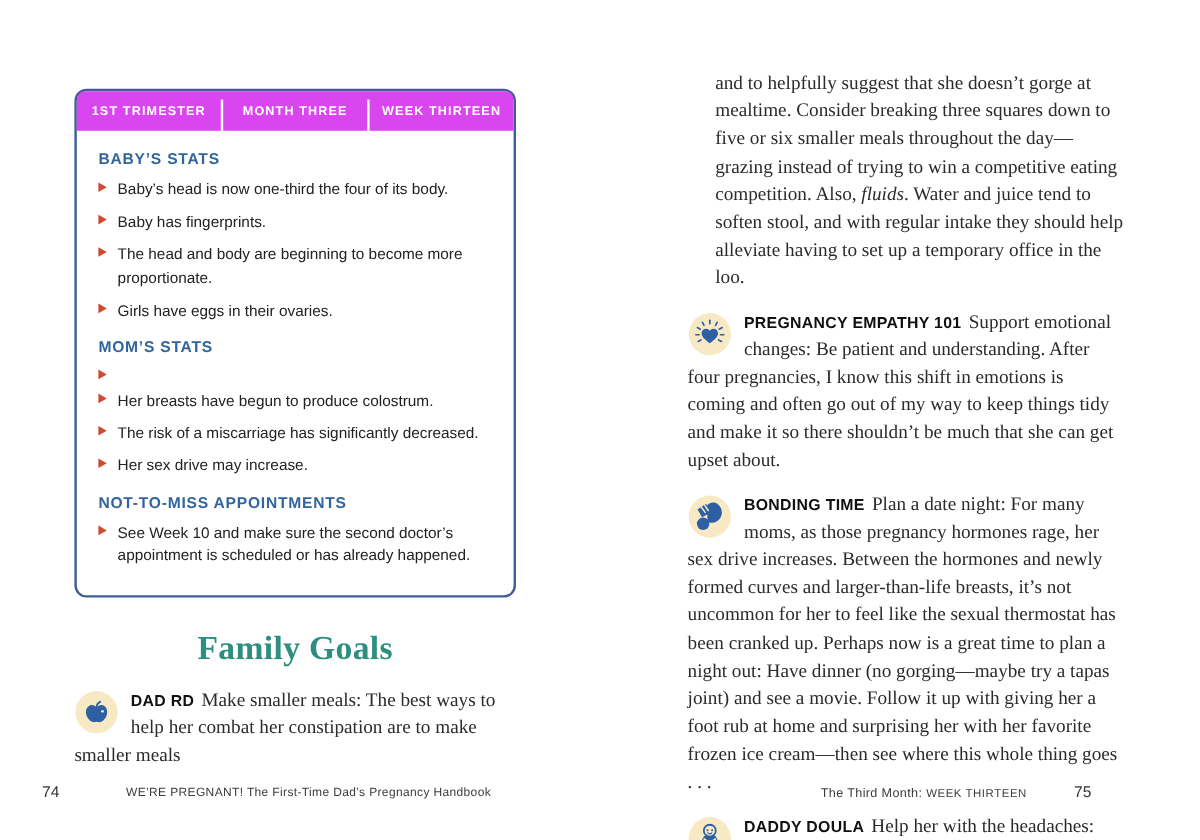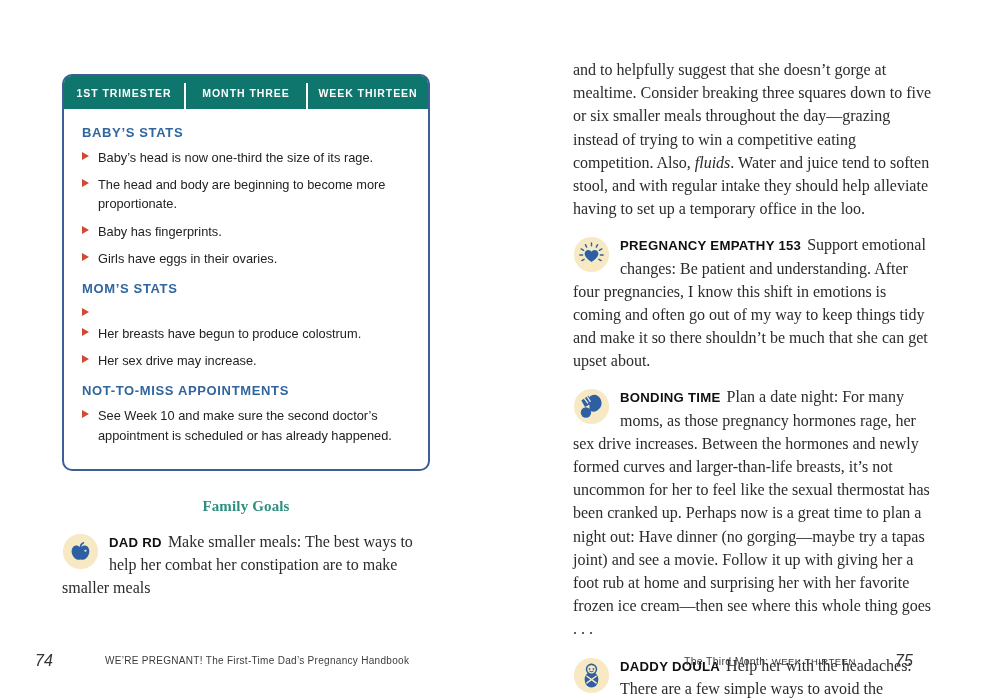--- a/index.html
+++ b/index.html
@@ -3,52 +3,52 @@
 <meta charset="utf-8">
 <style>
   html,body{margin:0;padding:0;width:1000px;height:700px;background:#ffffff;overflow:hidden;}
   body{font-family:"Liberation Serif","DejaVu Serif",serif;color:#2b2b2b;position:relative;}
 
   .spread{position:relative;width:1000px;height:700px;}
 
   
   .left-col{position:absolute;left:62px;top:74px;width:368px;}
   .stats-box{border:2px solid #3e5e96;border-radius:10px;background:#fff;}
-  .tab-bar{display:flex;align-items:center;height:33px;background:#0f766e;border-radius:7px 7px 0 0;}
+  .tab-bar{display:flex;align-items:center;height:33px;background:#d946ef;border-radius:7px 7px 0 0;}
   .tab{flex:1;text-align:center;color:#fff;font-family:"Liberation Sans","DejaVu Sans",sans-serif;
        font-weight:700;font-size:10.5px;letter-spacing:.09em;white-space:nowrap;}
   .tab-sep{width:2px;height:26px;background:#fff;align-self:flex-end;}
   .box-body{padding:12px 28px 16px 18px;}
   .sec-head{margin:13px 0 4px 0;color:#31659e;font-family:"Liberation Sans","DejaVu Sans",sans-serif;
             font-weight:700;font-size:13px;letter-spacing:.05em;}
   .sec-head.first{margin-top:4px;}
   ul.stats{list-style:none;margin:0;padding:0;}
   ul.stats li{display:flex;gap:9px;margin:8px 0;font-family:"Liberation Sans","DejaVu Sans",sans-serif;
               font-size:12.8px;line-height:1.5;color:#222;}
   .tri{flex:none;width:0;height:0;border-left:7px solid #cf4a32;border-top:4.5px solid transparent;
        border-bottom:4.5px solid transparent;margin-top:4px;}
 
   .body-text{margin:20px 0 0 0;font-size:16px;line-height:1.45;color:#2b2b2b;}
-  .family-goals{margin:27px 0 15px 0;text-align:center;color:#2e8f80;font-size:15px;font-weight:700;
+  .family-goals{margin:27px 0 15px 0;text-align:center;color:#2e8f80;font-size:28px;font-weight:700;
                 letter-spacing:.01em;font-family:"Liberation Serif","DejaVu Serif",serif;}
 
   .tip{font-size:16px;line-height:1.45;color:#2b2b2b;margin-top:12px;overflow:visible;}
   .tip::after{content:"";display:block;clear:both;}
   .tip-icon{float:left;width:37px;height:37px;margin:3px 10px 4px 0;}
   .tip-label{font-family:"Liberation Sans","DejaVu Sans",sans-serif;font-weight:700;font-size:13.2px;
              letter-spacing:.02em;color:#101010;margin-right:6px;}
 
   
   .right-col{position:absolute;left:573px;top:58px;width:363px;}
-  .right-col .body-text{margin-top:0;}
+  .right-col .body-text{margin-top:0;margin-left:23px;}
   .right-col .tip{margin-top:13px;}
 
   
   .pgnum{position:absolute;top:652px;font-family:"Liberation Sans","DejaVu Sans",sans-serif;
-         font-size:16px;color:#333;font-style:italic;}
+         font-size:13px;color:#333;}
   #pg-left{left:35px;}
   #pg-right{left:895px;}
   .runfoot{position:absolute;top:655px;font-family:"Liberation Sans","DejaVu Sans",sans-serif;
            color:#3c3c3c;font-size:10px;letter-spacing:.03em;white-space:nowrap;}
   #foot-left{left:105px;}
   #foot-right{left:684px;}
   .rf-big{font-size:10.5px;}
   .rf-caps{font-size:9.5px;letter-spacing:.05em;}
 </style>
 </head>
@@ -65,44 +65,48 @@
         <div class="tab">MONTH THREE</div>
         <div class="tab-sep"></div>
         <div class="tab">WEEK THIRTEEN</div>
       </div>
 
       <div class="box-body">
         <div class="sec-head first">BABY’S STATS</div>
         <ul class="stats">
           <li>
               <span class="tri"></span>
-              <span>Baby’s head is now one-third the size of its rage.</span>
+              <span>Baby’s head is now one-third the four of its body.</span>
+            </li>
+          <li>
+              <span class="tri"></span>
+              <span>Baby has fingerprints.</span>
             </li>
           <li>
               <span class="tri"></span>
               <span>The head and body are beginning to become more proportionate.</span>
-            </li>
-          <li>
-              <span class="tri"></span>
-              <span>Baby has fingerprints.</span>
             </li>
           <li>
               <span class="tri"></span>
               <span>Girls have eggs in their ovaries.</span>
             </li>
         </ul>
 
         <div class="sec-head">MOM’S STATS</div>
         <ul class="stats">
           <li>
               <span class="tri"></span>
             </li>
           <li>
               <span class="tri"></span>
               <span>Her breasts have begun to produce colostrum.</span>
+            </li>
+          <li>
+              <span class="tri"></span>
+              <span>The risk of a miscarriage has significantly decreased.</span>
             </li>
           <li>
               <span class="tri"></span>
               <span>Her sex drive may increase.</span>
             </li>
         </ul>
 
         <div class="sec-head">NOT-TO-MISS APPOINTMENTS</div>
         <ul class="stats">
           <li>
@@ -141,21 +145,21 @@
             <path d="M26.6 9.3 L25.2 12"></path>
             <path d="M31.2 14 L28.5 15.5"></path>
           <path d="M32.6 20.5 L29.6 20.5"></path>
             <path d="M13.4 9.3 L14.8 12"></path>
             <path d="M8.8 14 L11.5 15.5"></path>
           <path d="M7.4 20.5 L10.4 20.5"></path>
             <path d="M9.5 26.5 L12 25.2"></path>
             <path d="M30.5 26.5 L28 25.2"></path>
         </g>
       </svg>
-      <span class="tip-label">PREGNANCY EMPATHY 153</span><span>Support emotional changes: Be patient and understanding. After four pregnancies, I know this shift in emotions is coming and often go out of my way to keep things tidy and make it so there shouldn’t be much that she can get upset about.</span>
+      <span class="tip-label">PREGNANCY EMPATHY 101</span><span>Support emotional changes: Be patient and understanding. After four pregnancies, I know this shift in emotions is coming and often go out of my way to keep things tidy and make it so there shouldn’t be much that she can get upset about.</span>
     </div>
 
     <div class="tip">
       <svg class="tip-icon" viewBox="0 0 40 40" aria-hidden="true">
         <circle cx="20" cy="20" r="19" fill="#f6e9c3"></circle>
         <path d="M17.5 10 c2.2-2.8 6.4-3.6 9.4-1.4 3.8 2.7 5.2 8.2 2.8 12.2 -2.6 4.4-8 6.2-11.8 3.6 z" fill="#2e5fa3"></path>
         <circle cx="14" cy="26.5" r="5.6" fill="#2e5fa3"></circle>
         <path d="M9 13.5 L16.5 8.5 L21.5 16 L13 20.5 z" fill="#2e5fa3"></path>
         <g stroke="#f6e9c3" stroke-width="1.4" stroke-linecap="round">
           <path d="M12.2 11.2 L15.8 16.2"></path>

